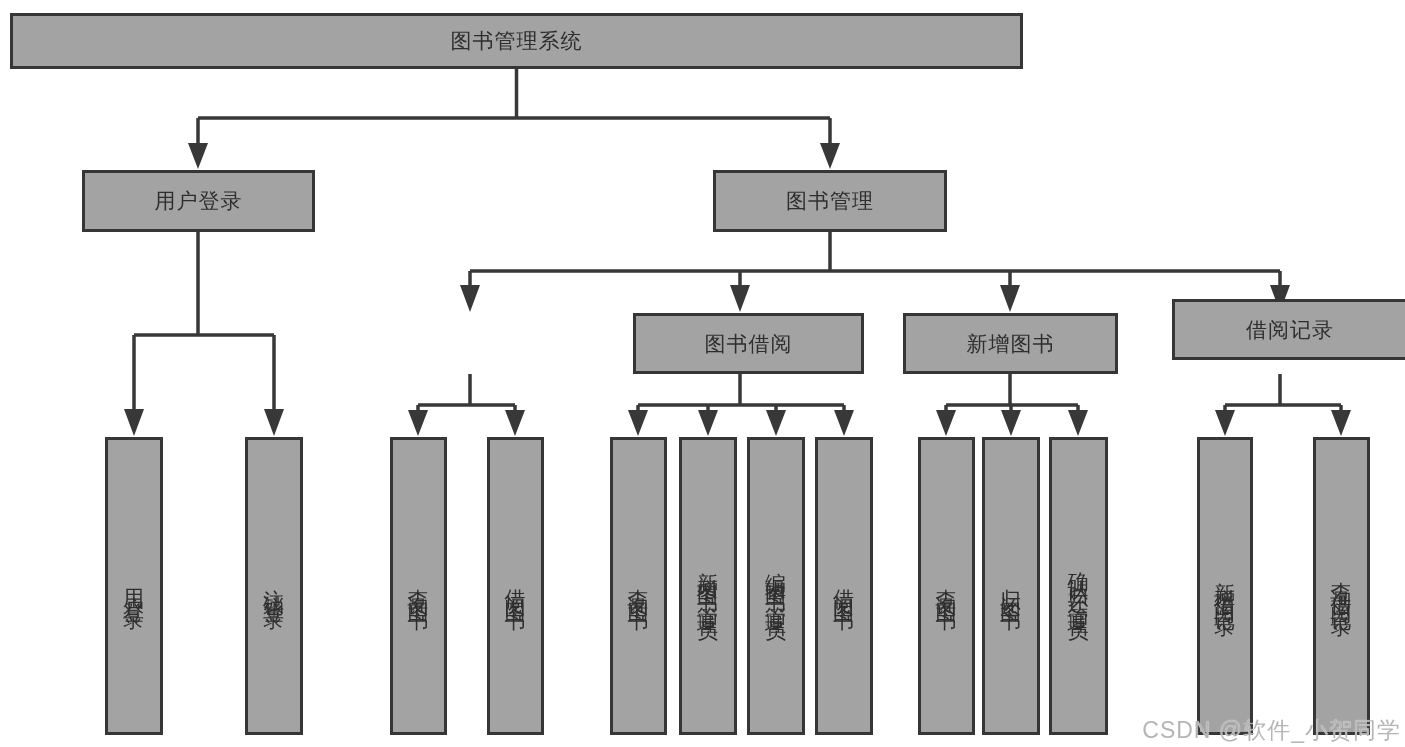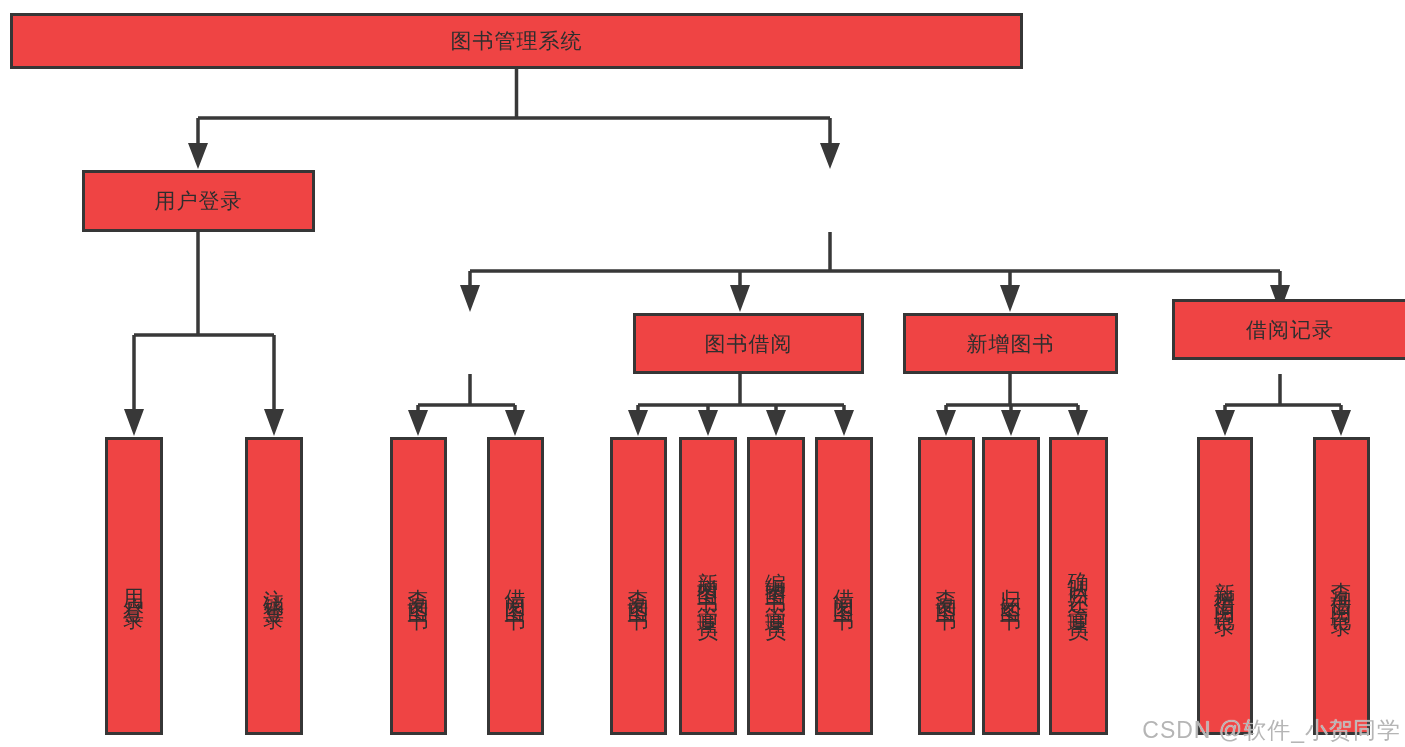--- a/index.html
+++ b/index.html
@@ -29,21 +29,21 @@
     stroke-width: 3.5;
   }
   .carrow {
     fill: #383838;
     stroke: none;
   }
   .node {
     position: absolute;
     box-sizing: border-box;
     border: 3px solid #363636;
-    background: #ef4444;
+    background: #a3a3a3;
     display: flex;
     align-items: center;
     justify-content: center;
     color: #2e2e2e;
   }
   .hnode {
     font-size: 21px;
     letter-spacing: 1px;
   }
   .hnode.root {
@@ -98,20 +98,23 @@
     <path class="carrow" d="M1215,410 H1235 L1225,436 Z M1331,410 H1351 L1341,436 Z"></path>
   </svg>
 
   <div class="node hnode root" style="left:10px;top:13px;width:1013px;height:56px">
     <span>图书管理系统</span>
   </div>
 
   <div class="node hnode" style="left:82px;top:170px;width:233px;height:62px">
     <span>用户登录</span>
   </div>
+  <div class="node hnode" style="left:713px;top:170px;width:234px;height:62px">
+    <span>图书管理</span>
+  </div>
 
   <div class="node hnode" style="left:633px;top:313px;width:231px;height:61px">
     <span>图书借阅</span>
   </div>
   <div class="node hnode" style="left:903px;top:313px;width:215px;height:61px">
     <span>新增图书</span>
   </div>
   <div class="node hnode" style="left:1172px;top:299px;width:236px;height:61px">
     <span>借阅记录</span>
   </div>

